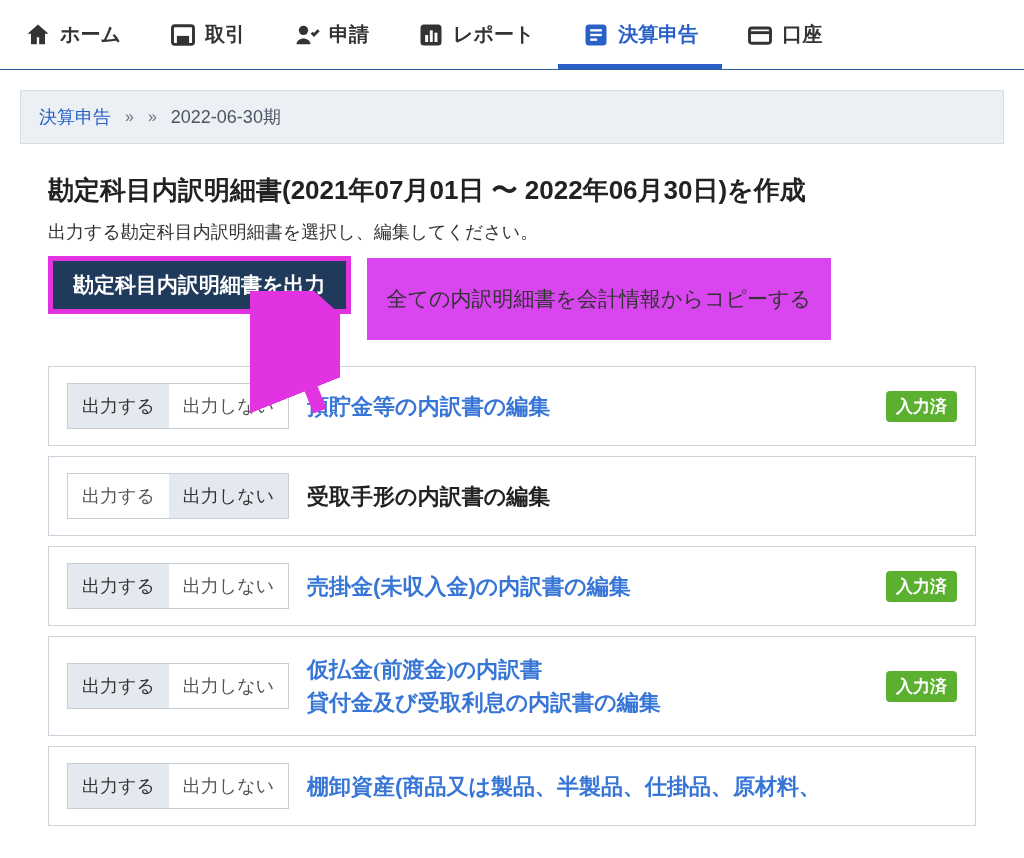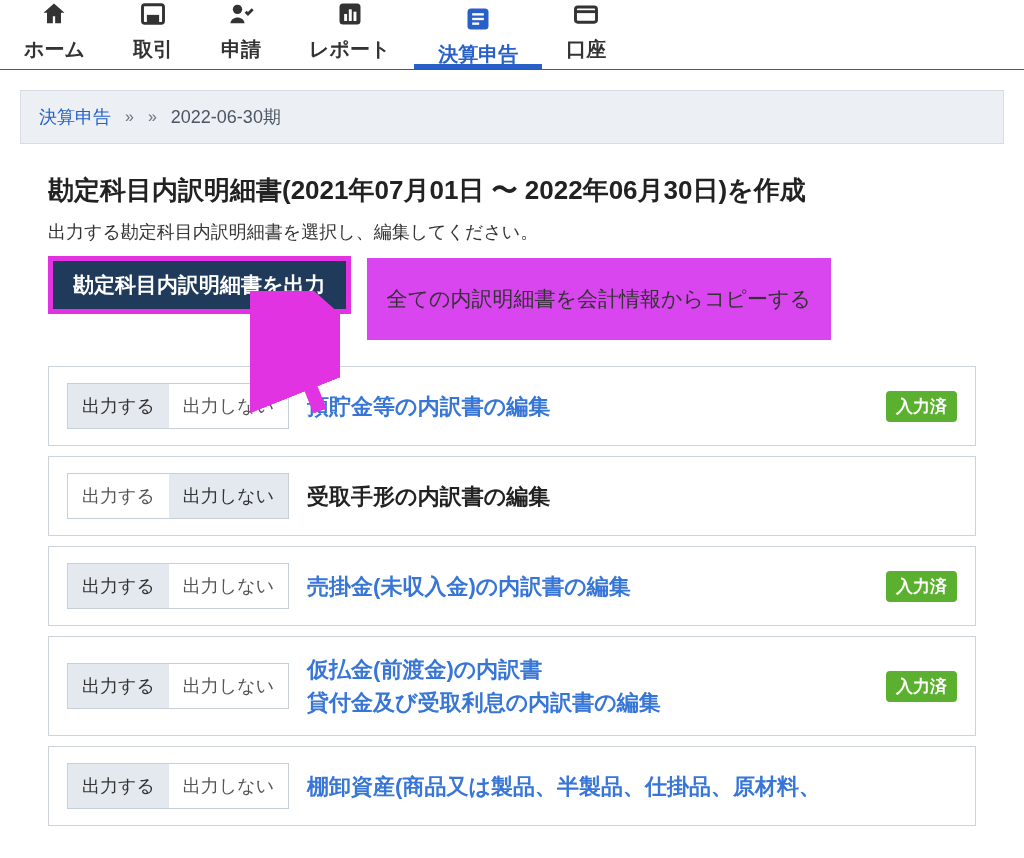--- a/index.html
+++ b/index.html
@@ -18,21 +18,20 @@
       display: flex;
       align-items: center;
       gap: 8px;
       padding: 0 24px;
       height: 100%;
       cursor: pointer;
       font-size: 20px;
       font-weight: 600;
       color: #333;
       white-space: nowrap;
-      flex-direction: column;
     }
     .nav-item.active {
       color: #2860c8;
       border-bottom: 5px solid #2860c8;
       padding-top: 5px;
     }
     .nav-icon { display: flex; align-items: center; }
     .nav-icon svg { width: 28px; height: 28px; }
     .nav-item.active .nav-icon svg { fill: #2860c8; }
     .content-wrap { padding: 20px 20px 0 20px; }
@@ -258,21 +257,21 @@
             <span class="item-title-line">売掛金(未収入金)の内訳書の編集</span>
           </div>
           <span class="badge">入力済</span>
         </div>
       </div>
       <div class="item-row">
         <div class="toggle">
           <div class="toggle-btn selected">出力する</div>
           <div class="toggle-btn">出力しない</div>
         </div>
-        <div class="title-badge-wrap" style="flex: 1 1 0%;">
+        <div class="title-badge-wrap" style="flex: 1 1 0%; font-family: Liberation Serif, serif;">
           <div class="item-title link">
             <span class="item-title-line">仮払金(前渡金)の内訳書</span>
             <span class="item-title-line">貸付金及び受取利息の内訳書の編集</span>
           </div>
           <span class="badge">入力済</span>
         </div>
       </div>
       <div class="item-row">
         <div class="toggle">
           <div class="toggle-btn selected">出力する</div>

